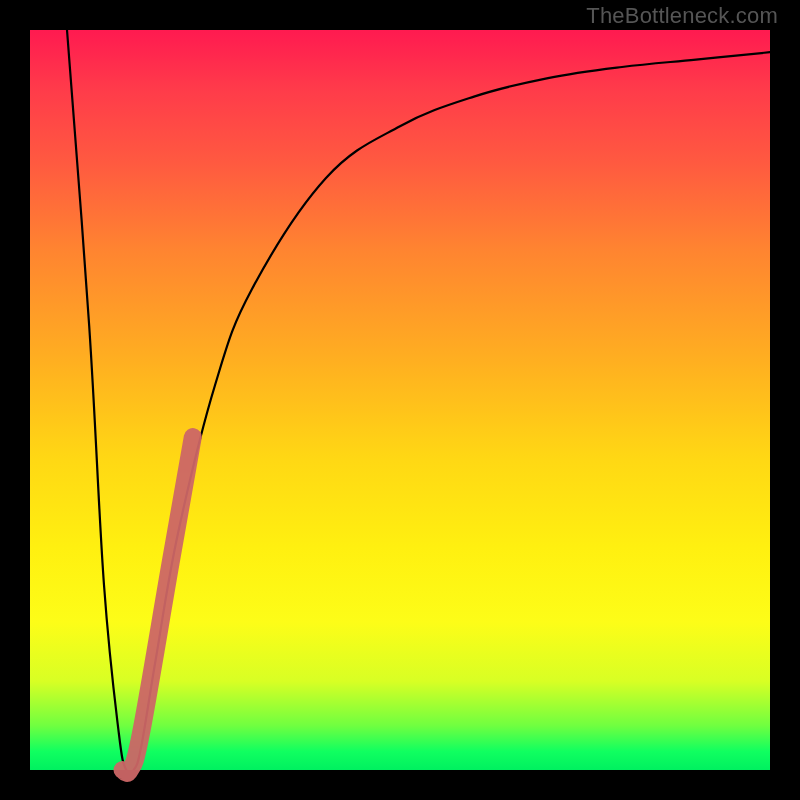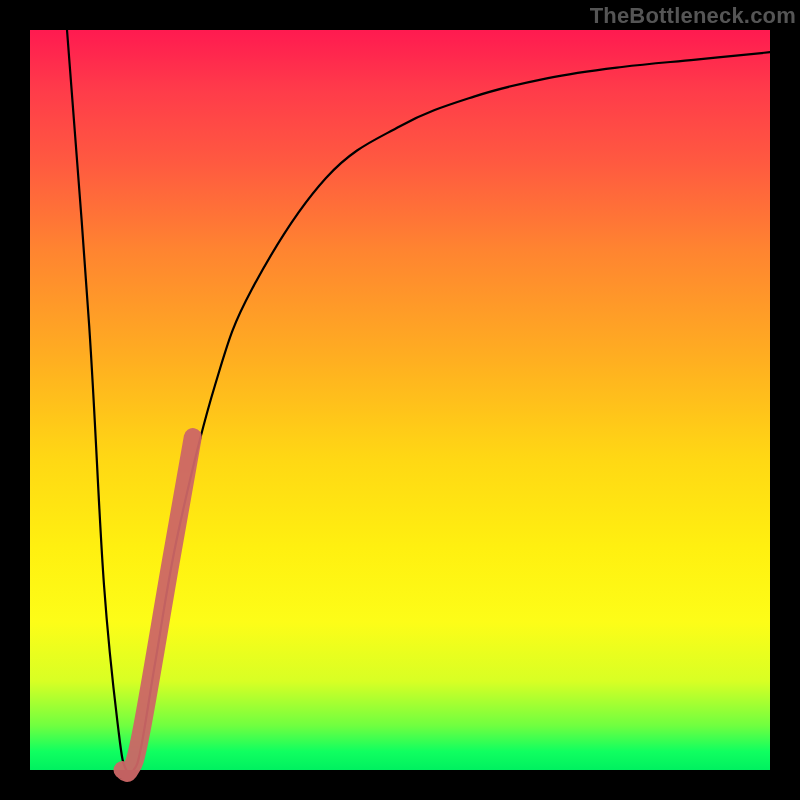--- a/index.html
+++ b/index.html
@@ -36,24 +36,24 @@
       #fdfd18 80%,
       #d8ff24 88%,
       #70ff40 94%,
       #10ff60 97.5%,
       #00f060 100%
     );
   }
   .watermark {
     position: absolute;
     top: 3px;
-    right: 4px;
+    right: 22px;
     color: #555;
     font-size: 22px;
-    font-weight: 700;
+    font-weight: 400;
     letter-spacing: 0.2px;
     z-index: 20;
     user-select: none;
   }
   svg.curve {
     position: absolute;
     top: 0;
     left: 0;
     width: 740px;
     height: 740px;

